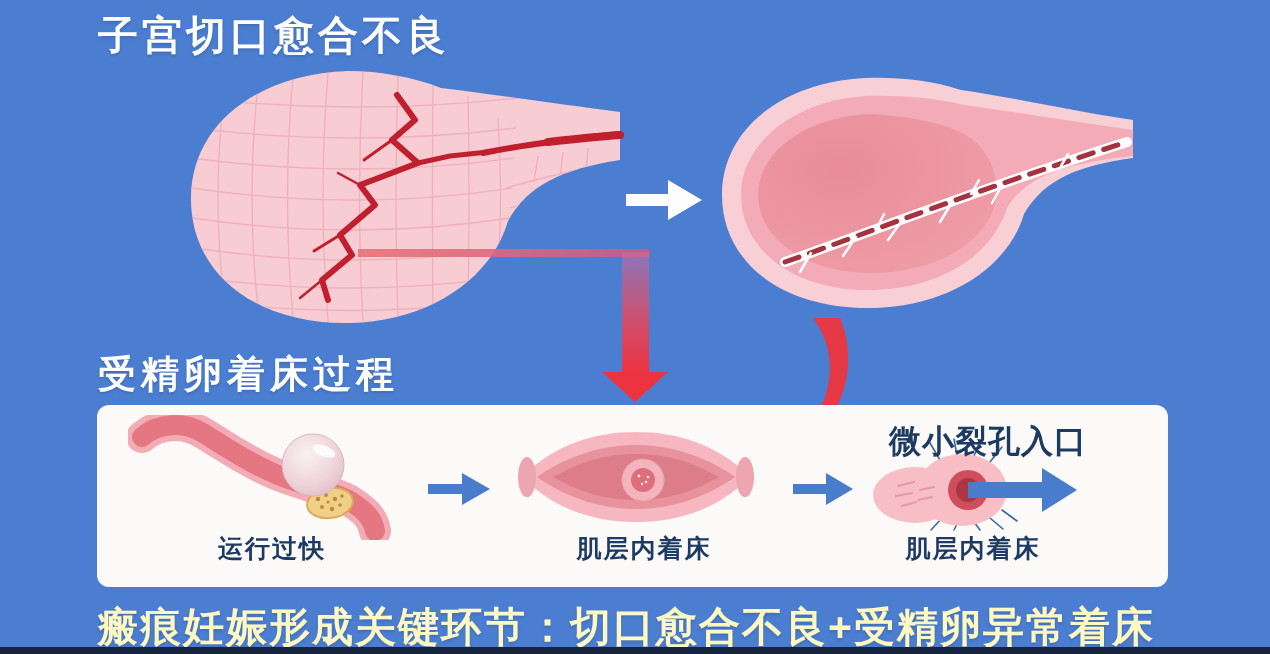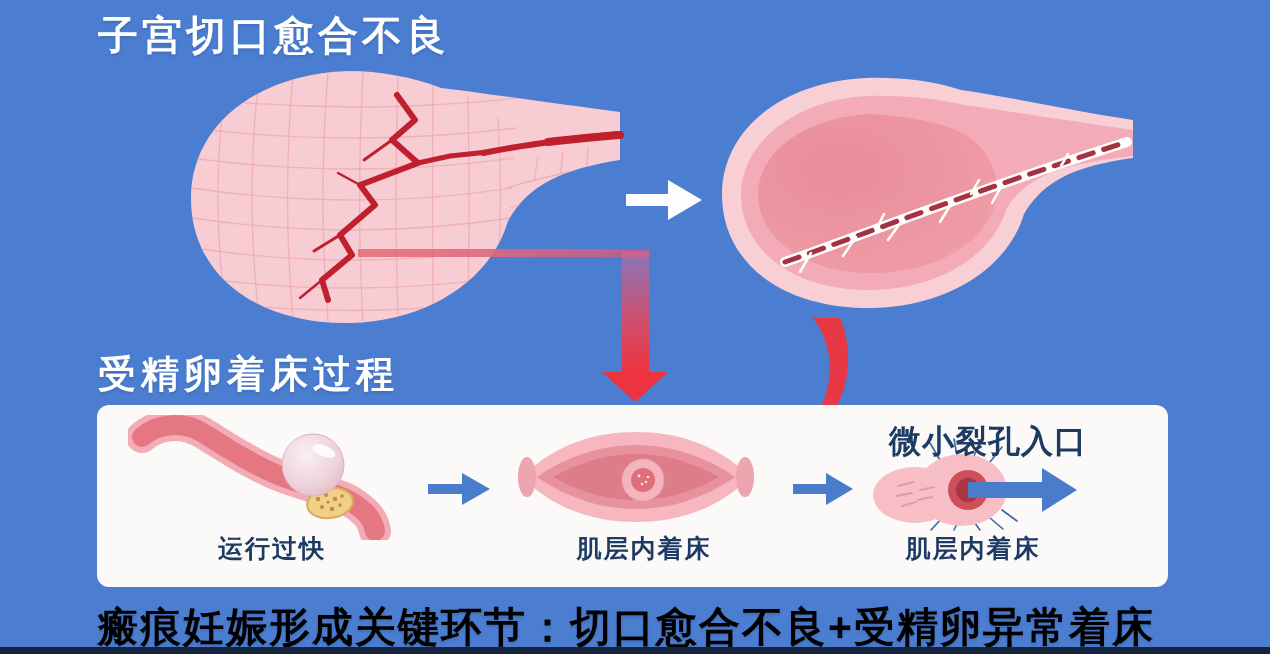--- a/index.html
+++ b/index.html
@@ -9,21 +9,21 @@
     font-family:"Liberation Sans","DejaVu Sans",sans-serif;
   }
   .title{
     position:absolute;color:#ffffff;font-weight:800;
     text-shadow:0 2px 3px rgba(25,45,90,.20);white-space:nowrap;
   }
   .title-1{left:98px;top:8px;font-size:40px;letter-spacing:4px;}
   .title-2{left:98px;top:349px;font-size:38px;letter-spacing:5px;}
   .footer-text{
     position:absolute;left:97px;top:600px;width:1140px;
-    color:#000000;font-weight:800;font-size:41px;letter-spacing:2px;
+    color:#fef9c3;font-weight:800;font-size:41px;letter-spacing:2px;
     white-space:nowrap;text-shadow:0 2px 3px rgba(25,45,90,.20);
   }
   .footer-strip{position:absolute;left:0;top:647px;width:1270px;height:7px;background:#17243e;}
   .panel{
     position:absolute;left:97px;top:405px;width:1071px;height:182px;
     background:#fbfaf8;border-radius:12px;
   }
   .abs{position:absolute;}
   .step-label{
     position:absolute;top:532px;width:200px;text-align:center;

